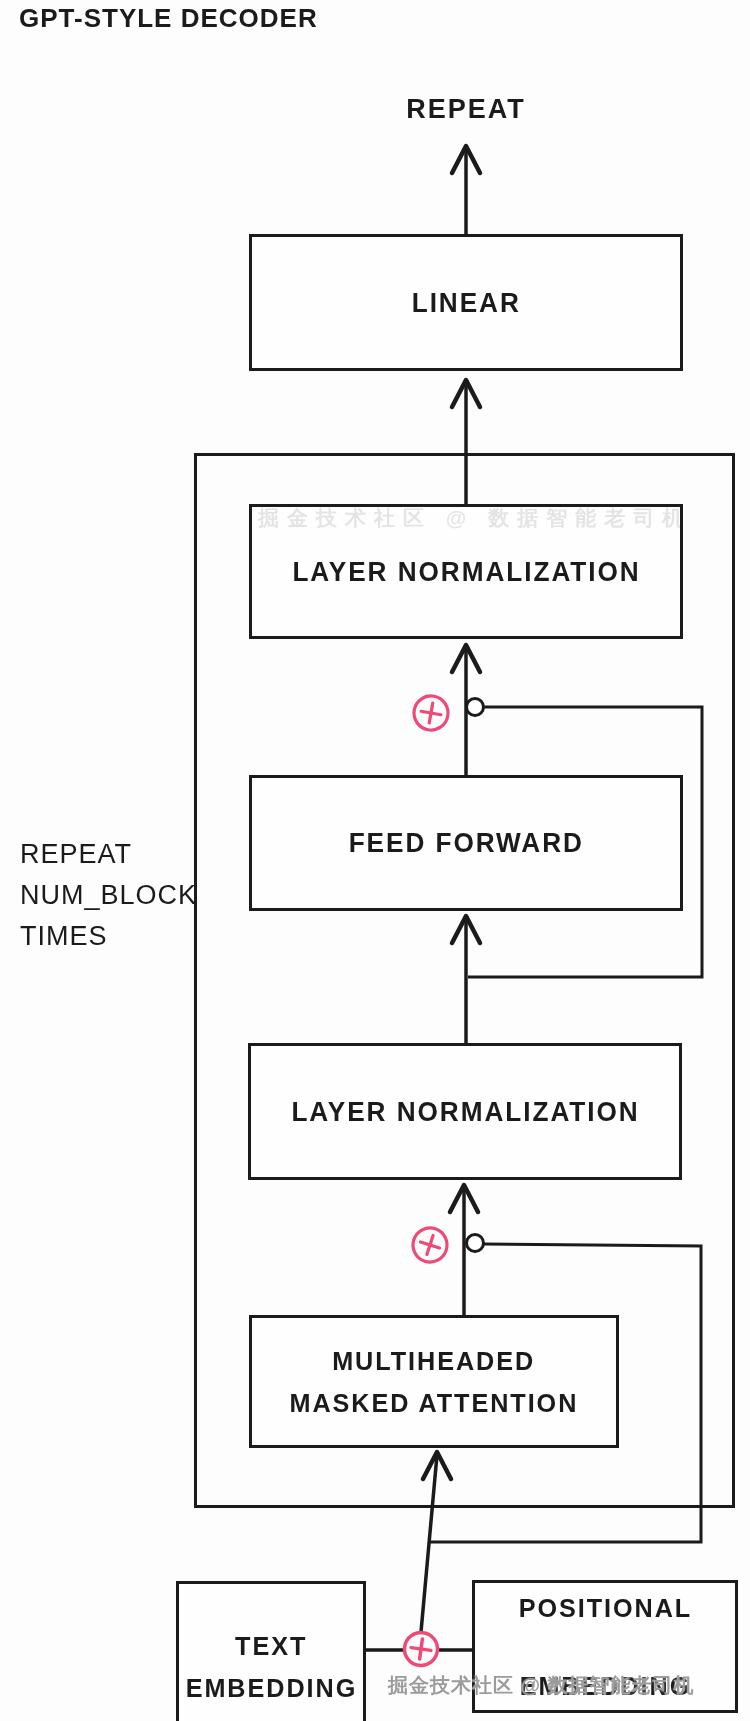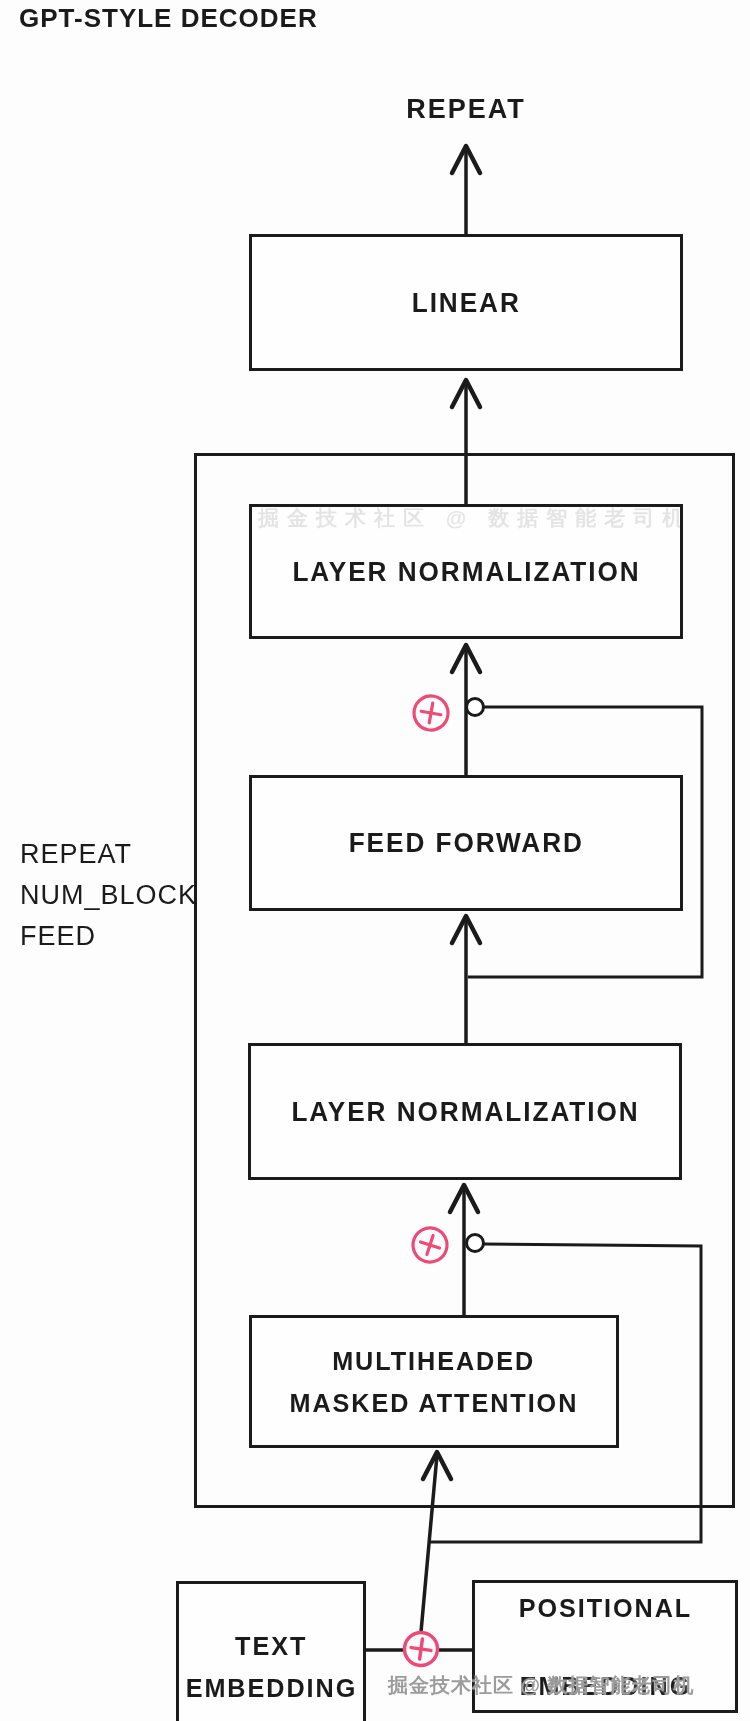--- a/index.html
+++ b/index.html
@@ -50,21 +50,21 @@
 </head>
 <body>
 
 <div id="stage">
 
   <div class="abs title">GPT-STYLE DECODER</div>
   <div class="abs output-label">REPEAT</div>
   <div class="abs repeat-label">
     <div>REPEAT</div>
     <div>NUM_BLOCK</div>
-    <div>FEED</div>
+    <div>TIMES</div>
   </div>
 
   <div class="container-box"></div>
 
   <div class="box" style="left:249px;top:234px;width:434px;height:137px;">
     <div class="box-label">LINEAR</div>
   </div>
 
   <div class="box clip" style="left:249px;top:504px;width:434px;height:135px;">
     <div class="faint-watermark">掘金技术社区 @ 数据智能老司机</div>

